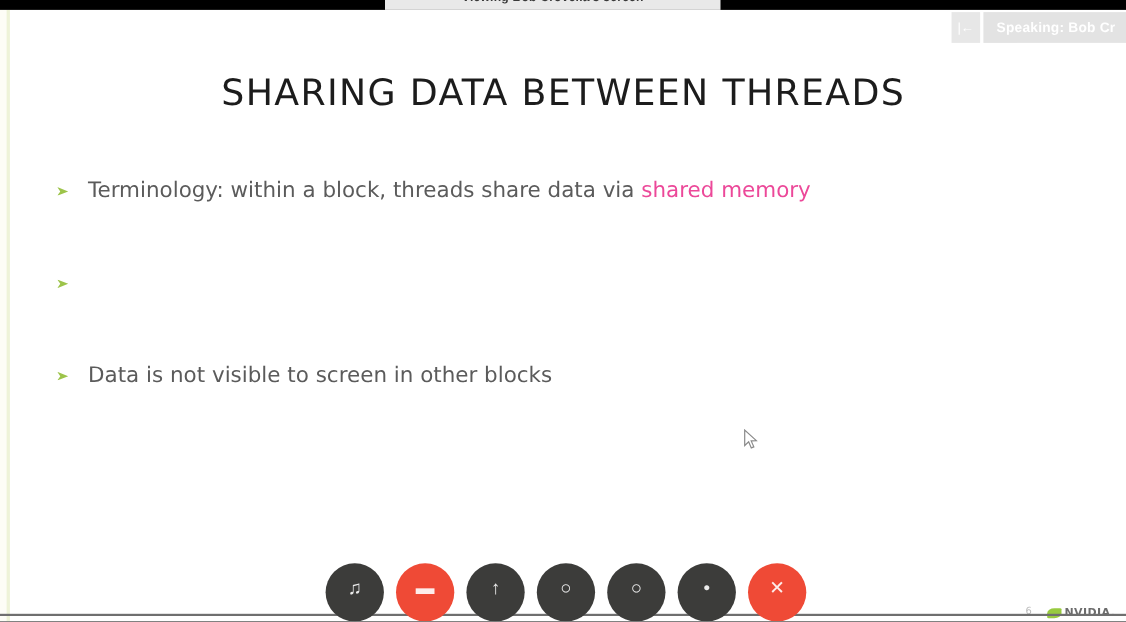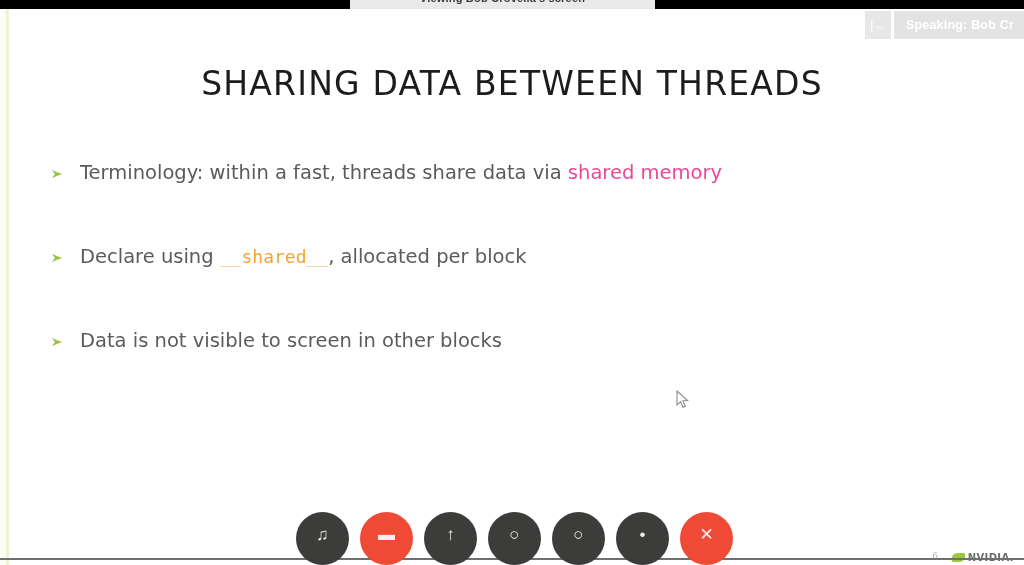--- a/index.html
+++ b/index.html
@@ -263,27 +263,26 @@
   <div class="slide">
     <div class="share-edge-left2"></div>
     <div class="share-edge-left"></div>
 
     <div class="slide-title">SHARING DATA BETWEEN THREADS</div>
 
     <div class="bullets">
 
       <div class="bullet">
         <span class="bullet-marker"></span>
-        <span class="bullet-text"><span>Terminology: within a fast, threads share data via </span><span class="hl-yellow">shared memory</span></span>
+        <span class="bullet-text"><span>Terminology: within a block, threads share data via </span><span class="hl-yellow">shared memory</span></span>
       </div>
 
 
       <div class="bullet">
         <span class="bullet-marker"></span>
-        <span class="bullet-text"><span>Declare using </span><span class="code-shared"><span class="us">__</span><span>shared</span><span class="us">__</span></span><span>, allocated per block</span></span>
       </div>
 
       <div class="bullet">
         <span class="bullet-marker"></span>
         <span class="bullet-text">Data is not visible to screen in other blocks</span>
       </div>
 
     </div>
 
     <svg class="cursor" viewBox="0 0 13 19">

